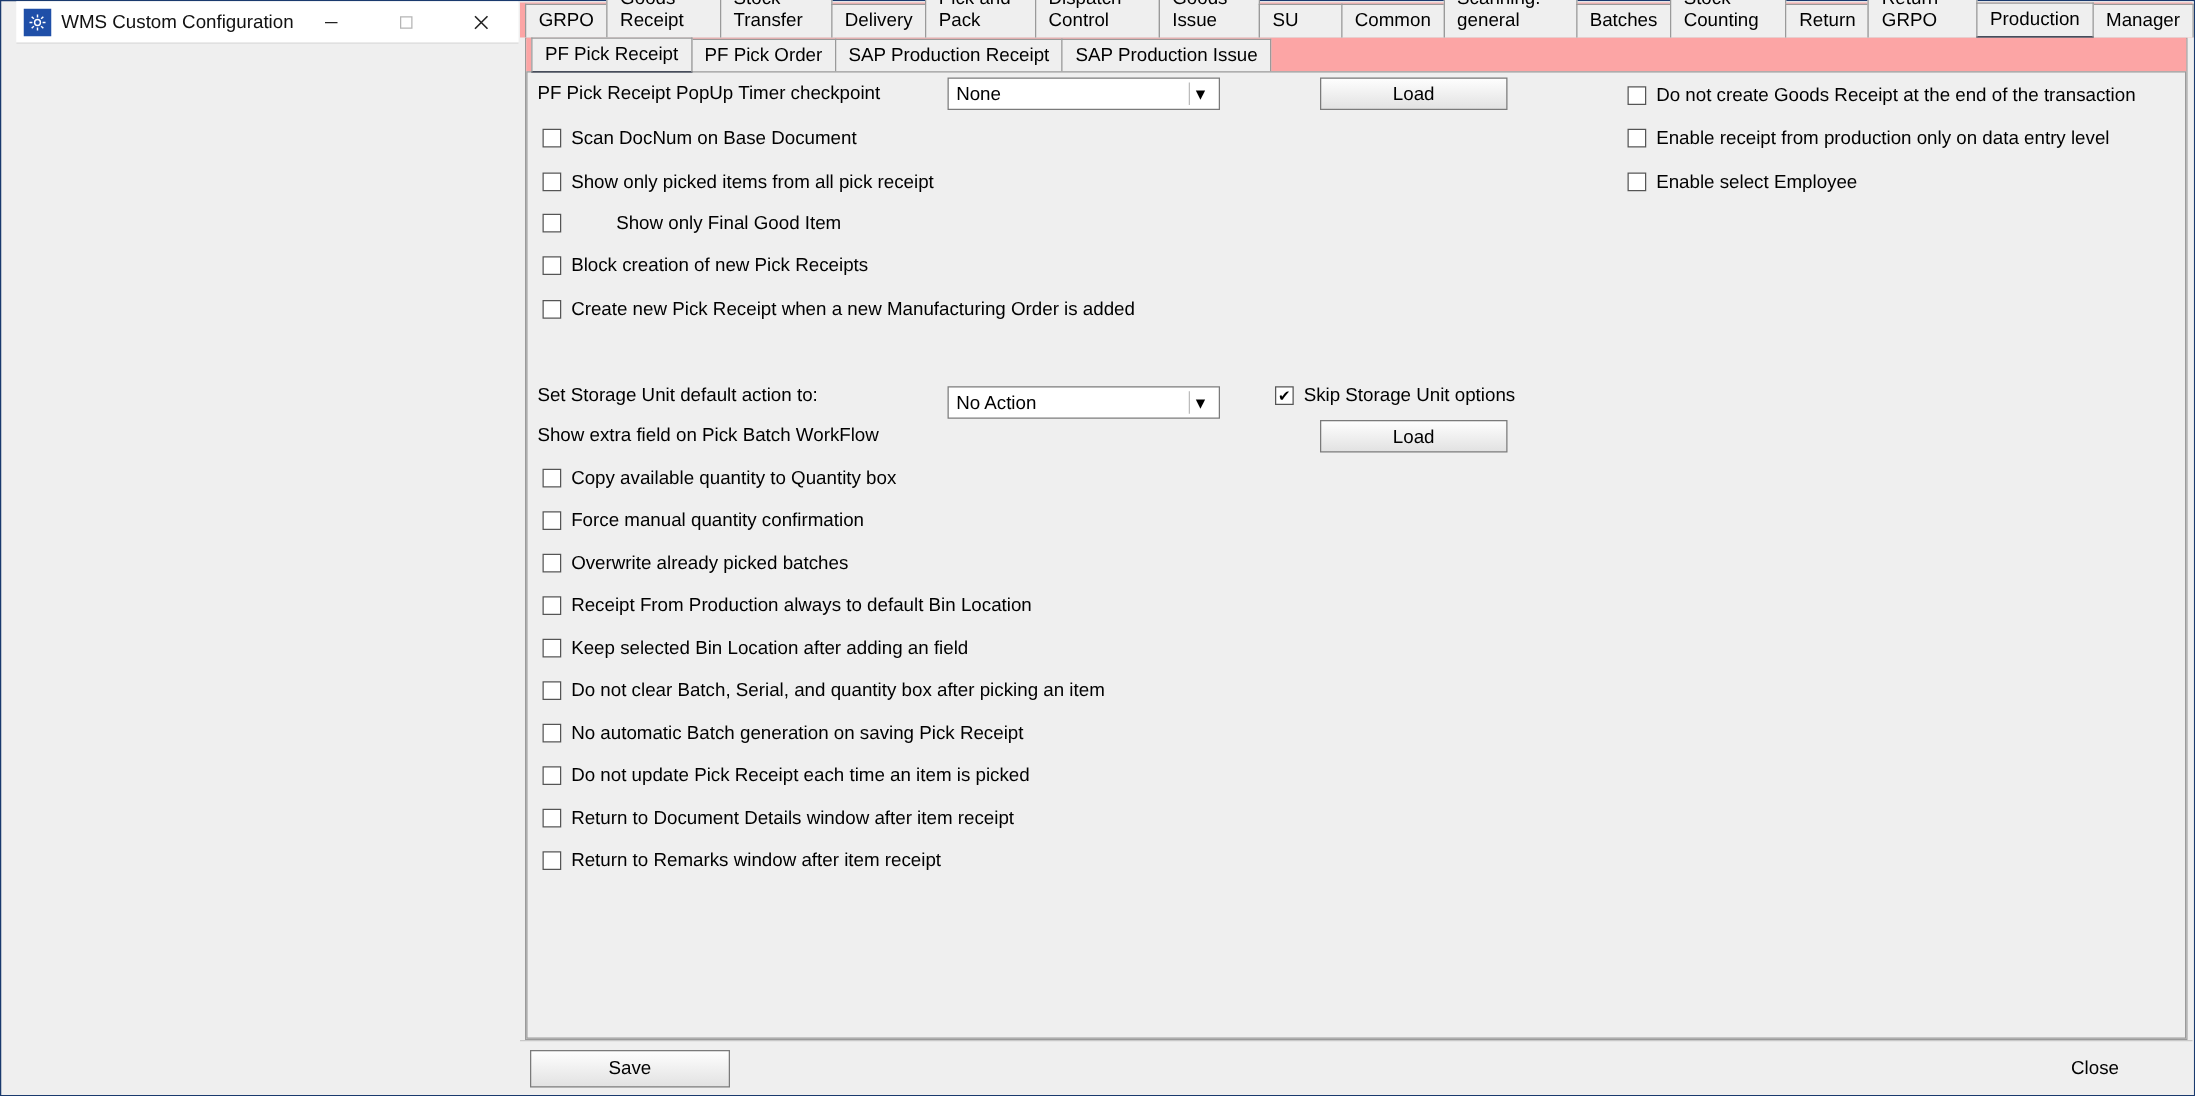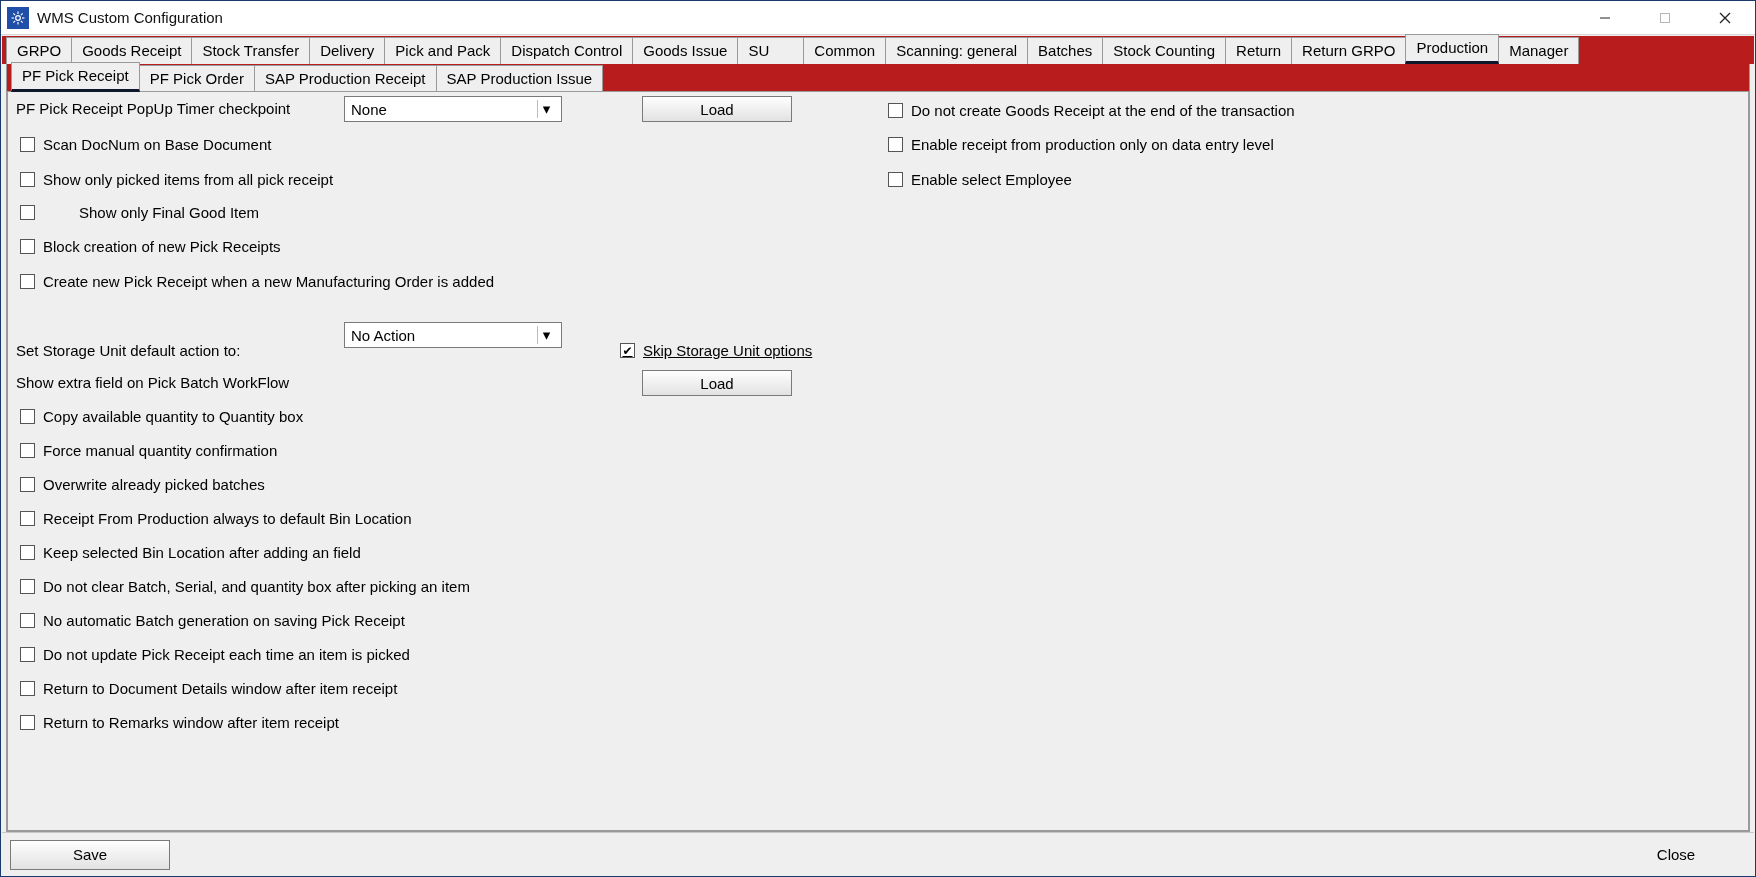--- a/index.html
+++ b/index.html
@@ -10,21 +10,21 @@
     font-size: 14px;
     color: #000;
     background: #fff;
     overflow: hidden;
   }
   .window {
     width: 1756px; height: 877px;
     border: 1px solid #1a3a6e;
     background: #efefef;
     display: flex;
-    flex-direction: column;
+    padding-left: 12px;
   }
   .titlebar {
     height: 34px;
     background: #ffffff;
     display: flex;
     align-items: center;
     padding: 0 0 0 6px;
     border-bottom: 1px solid #d8d8d8;
   }
   .app-icon {
@@ -48,35 +48,35 @@
     flex-direction: column;
     background: #efefef;
     padding: 1px 1px 0 1px;
   }
   
   .tab-row {
     display: flex;
     align-items: flex-end;
     height: 28px;
     padding-left: 4px;
-    background: #b91c1c;
+    background: #fca5a5;
   }
   .tab {
     padding: 4px 10px 4px 10px;
     border: 1px solid #9a9a9a;
     border-bottom: none;
     background: #efefef;
     margin-right: -1px;
     font-size: 15px;
     line-height: 18px;
     position: relative;
   }
   .tab.selected {
     background: #efefef;
-    border-bottom: 3px solid #0f172a;
+    border-bottom: 1px solid #0f172a;
     z-index: 2;
   }
   .tab-row.top .tab { border-top-color:#9a9a9a; }
   .panel-border {
     border: 1px solid #9a9a9a;
     margin: 0 4px 0 4px;
     padding-left: 0;
     flex: 1;
     display: flex;
     flex-direction: column;
@@ -266,27 +266,27 @@
               <span class="label">Enable receipt from production only on data entry level</span>
             </div>
           <div class="fld" style="top:79px; left:880px;">
               <span class="chk"></span>
               <span class="label">Enable select Employee</span>
             </div>
 
           <div class="fld" style="top:250px; left:8px;">
               <span class="label">Set Storage Unit default action to:</span>
             </div>
-          <div class="fld" style="top:230px; left:336px;border-radius:11px;">
+          <div class="fld" style="top:251px; left:336px;border-radius:11px;">
             <div class="select">
               <span>No Action</span>
               <span class="arrow">▾</span>
             </div>
           </div>
-          <div class="fld" style="top:250px; left:612px;text-decoration:underline;">
+          <div class="fld" style="top:250px; left:598px;">
               <span class="chk checked"></span>
               <span class="label">Skip Storage Unit options</span>
             </div>
 
           <div class="fld" style="top:282px; left:8px;">
               <span class="label">Show extra field on Pick Batch WorkFlow</span>
             </div>
           <div class="fld" style="top:278px; left:634px;">
               <div class="btn">
                 <span>Load</span>

